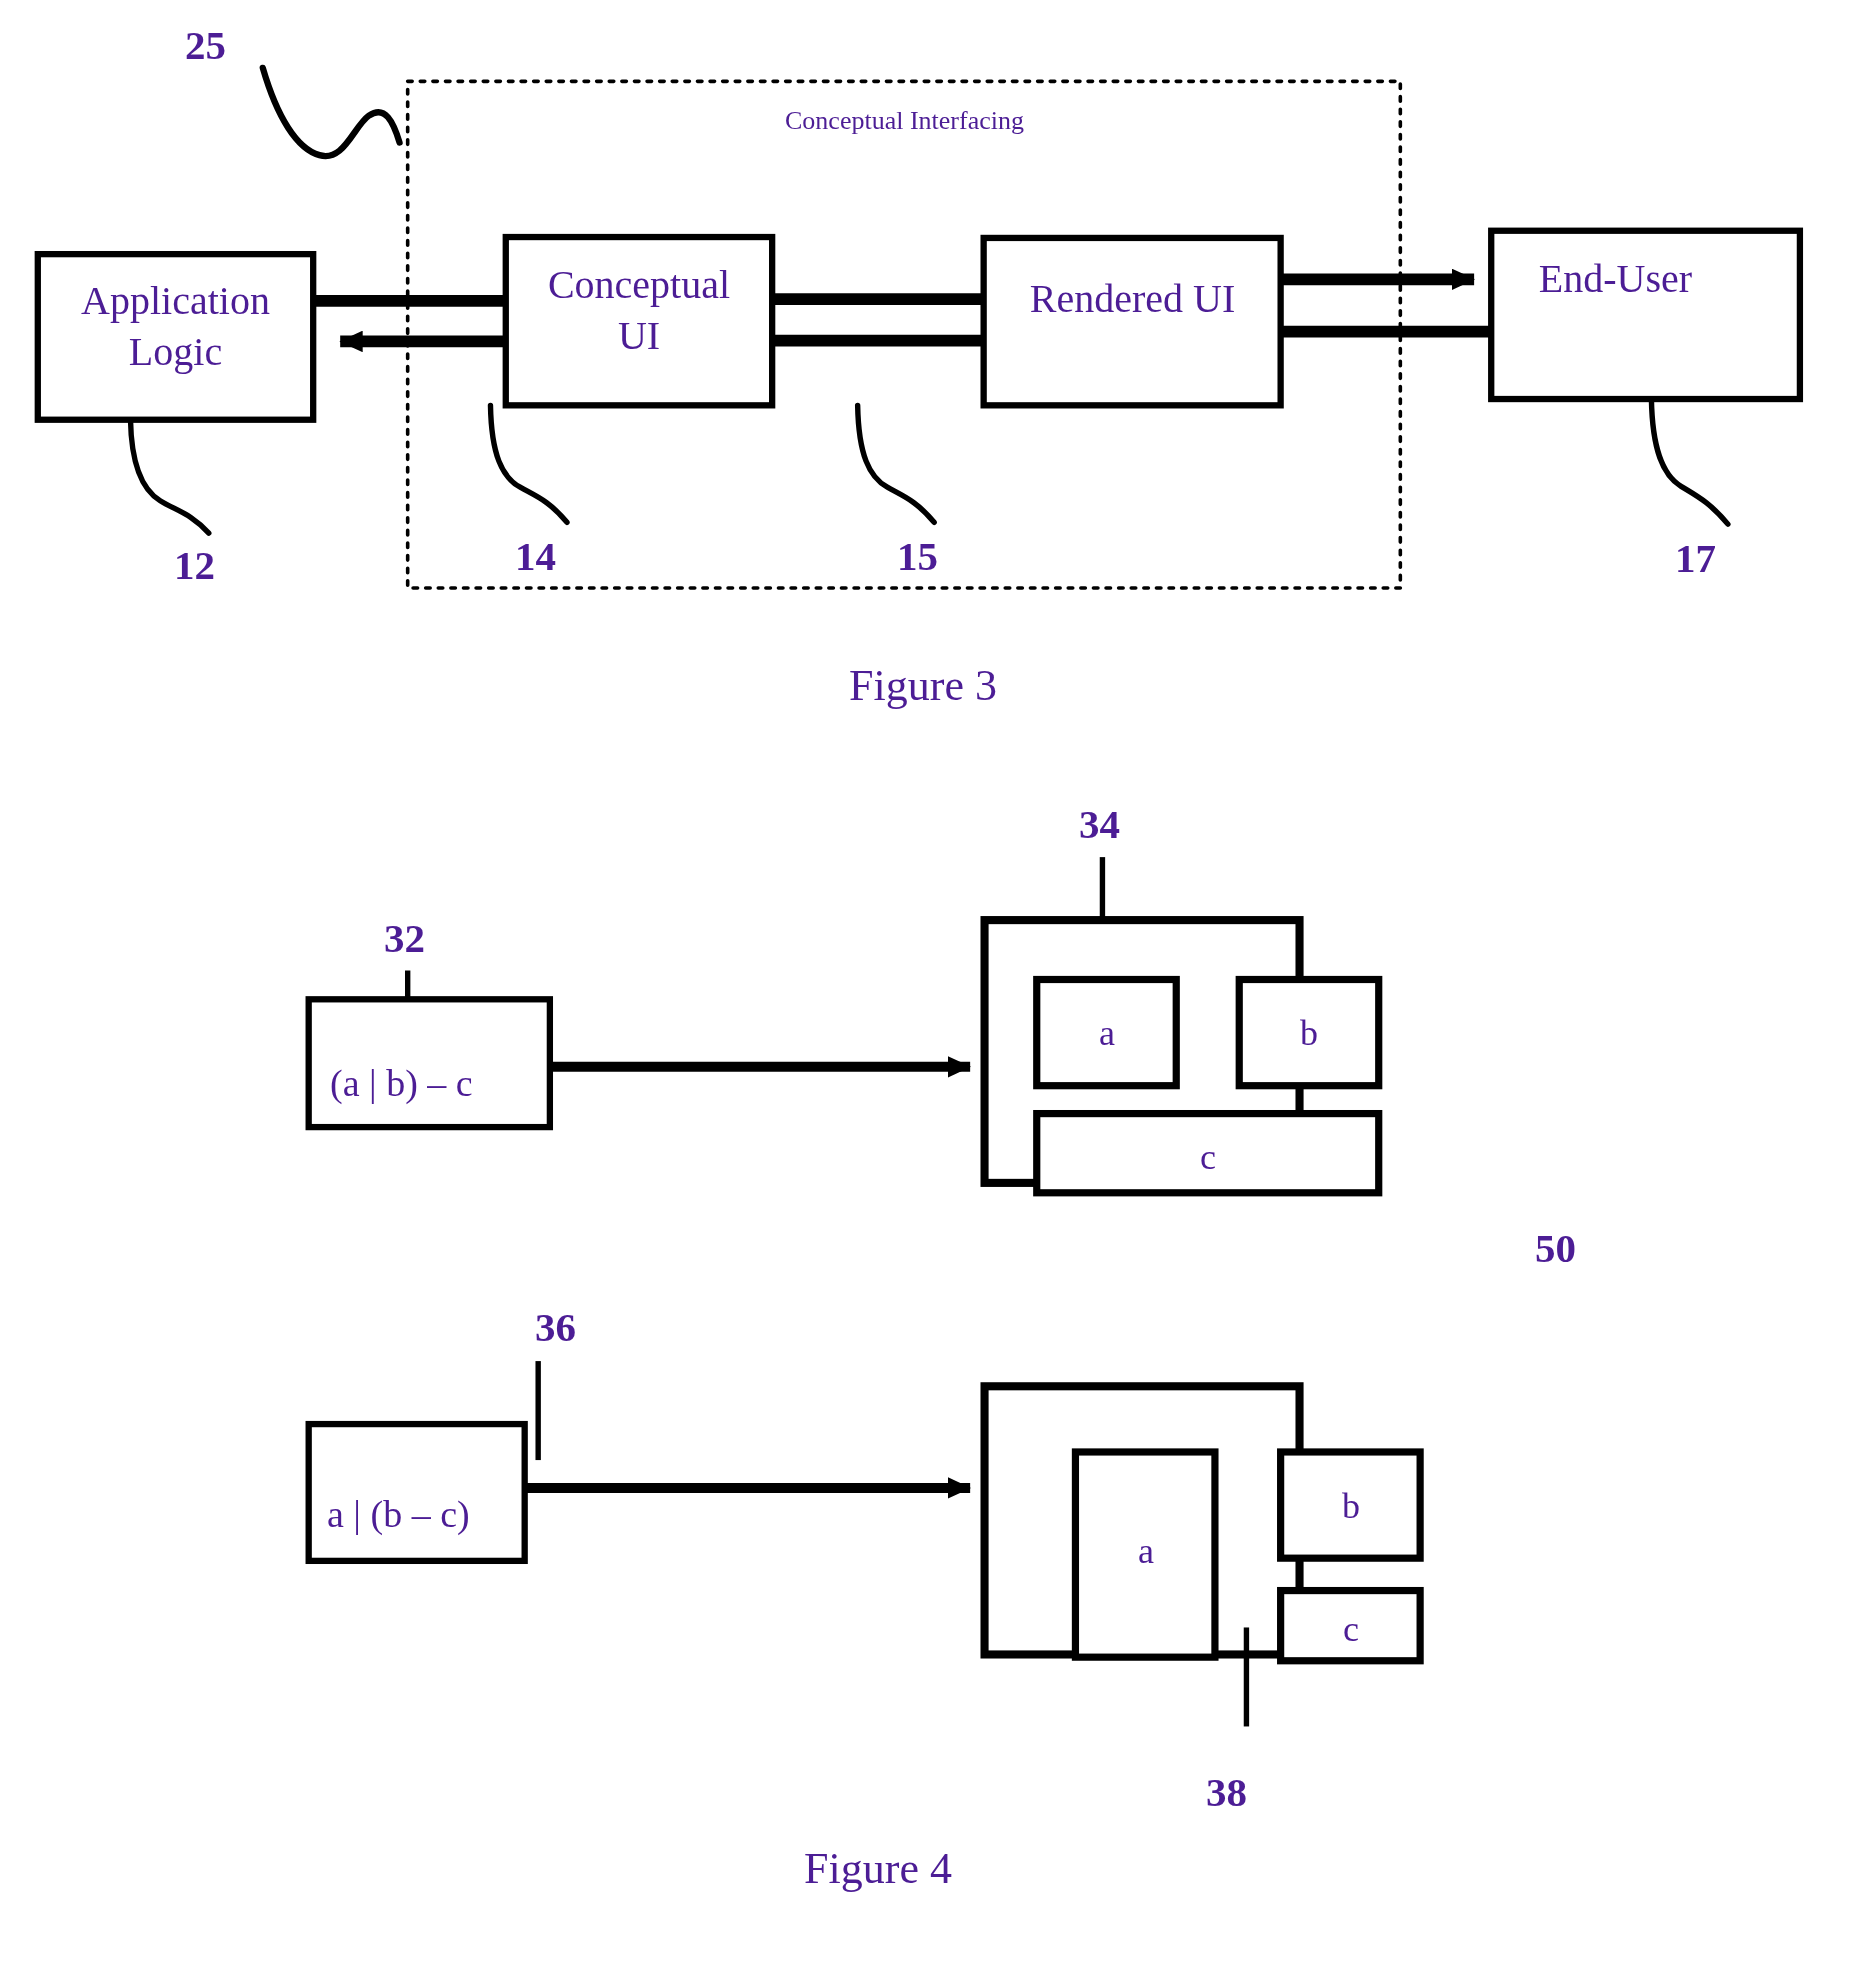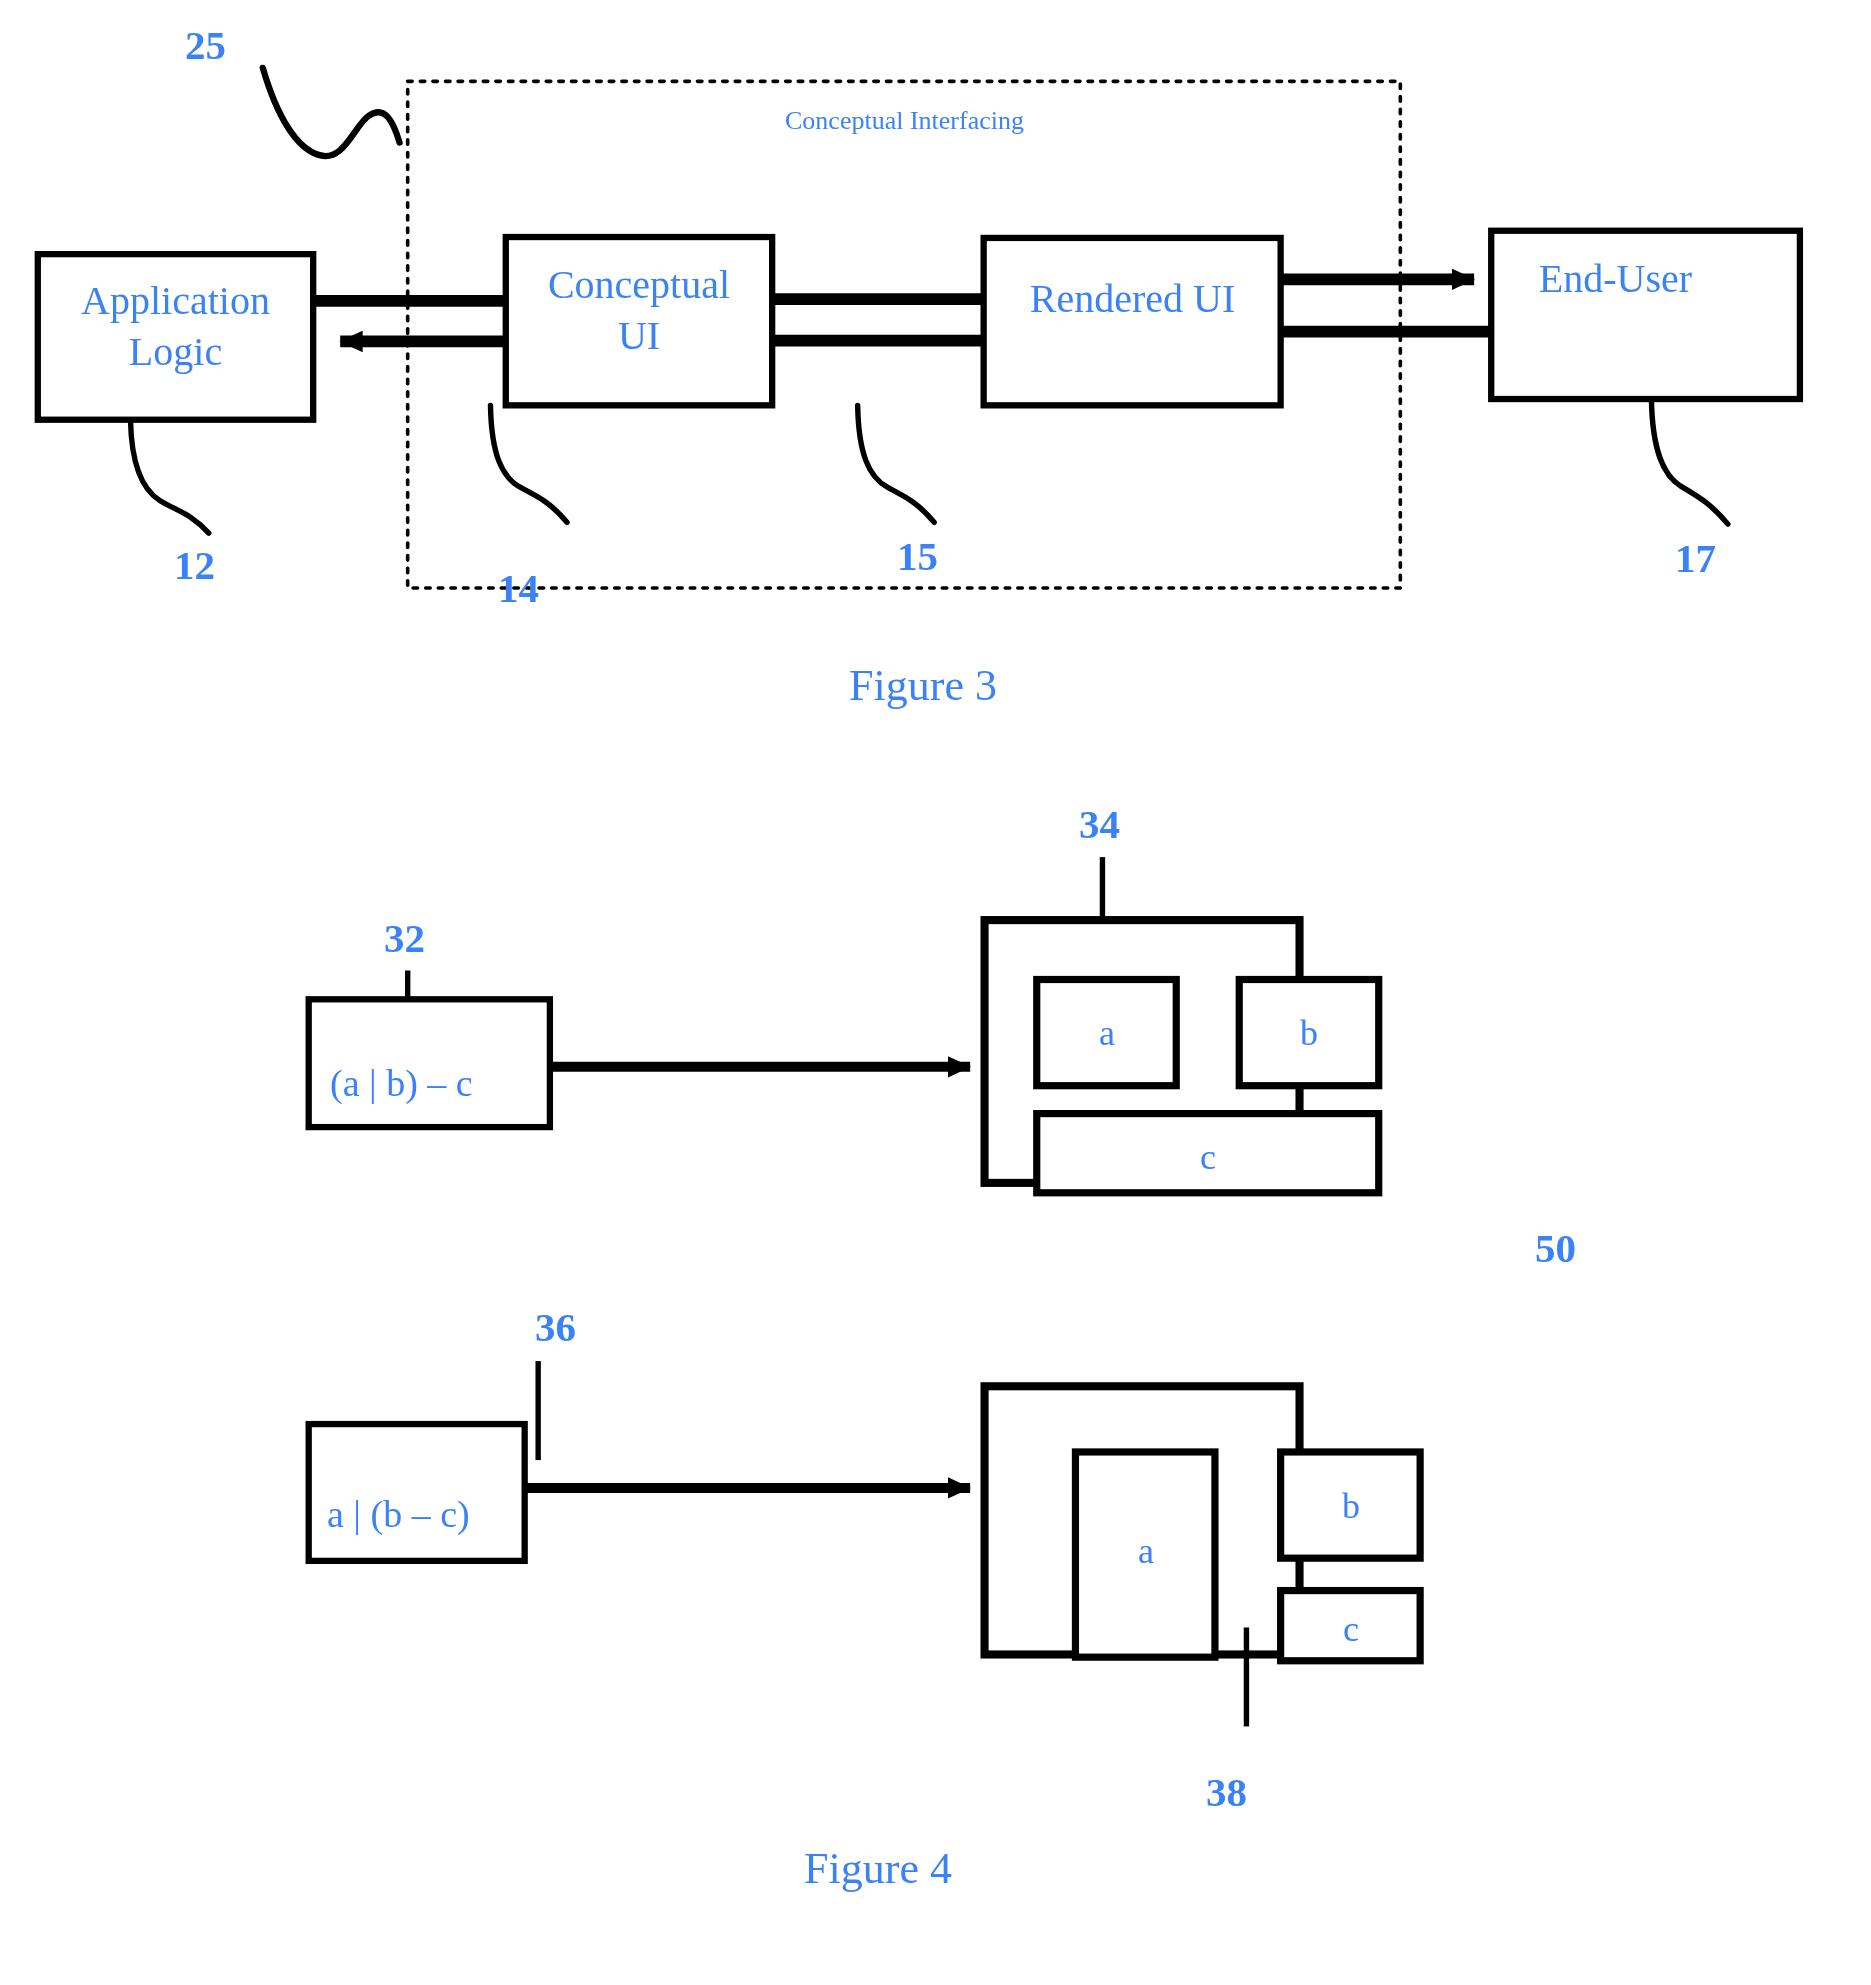--- a/index.html
+++ b/index.html
@@ -26,21 +26,21 @@
     position: absolute;
     left: 0;
     top: 0;
     width: 1871px;
     height: 1986px;
   }
   
   .txt {
     position: absolute;
     white-space: nowrap;
-    color: #3b82f6;
+    color: #4c1d95;
     line-height: 1;
   }
   .box-label {
     text-align: center;
     font-size: 40px;
   }
   .box-label-2 {
     text-align: center;
     font-size: 40px;
     line-height: 1.28;
@@ -153,21 +153,21 @@
   <div class="txt box-label-2" style="left:38px; top:275px; width:275px;">
     <span>Application</span><br>
     <span>Logic</span>
   </div>
 
   <div class="txt box-label" style="left:984px; top:279px; width:297px;">Rendered UI</div>
 
   <div class="txt box-label" style="left:1461px; top:259px; width:309px;">End-User</div>
 
   <div class="txt refnum" style="left:174px; top:545px;">12</div>
-  <div class="txt refnum" style="left:498px; top:536px;margin-top:32px;">14</div>
+  <div class="txt refnum" style="left:515px; top:536px;">14</div>
   <div class="txt refnum" style="left:897px; top:536px;">15</div>
   <div class="txt refnum" style="left:1675px; top:538px;">17</div>
 
   <div class="txt fig-caption" style="left:725px; top:664px; width:396px;">Figure 3</div>
 
   <div class="txt refnum" style="left:1079px; top:804px;">34</div>
 
   <div class="txt refnum" style="left:384px; top:918px;">32</div>
 
   <div class="txt expr" style="left:330px; top:1064px;">(a | b) – c</div>

